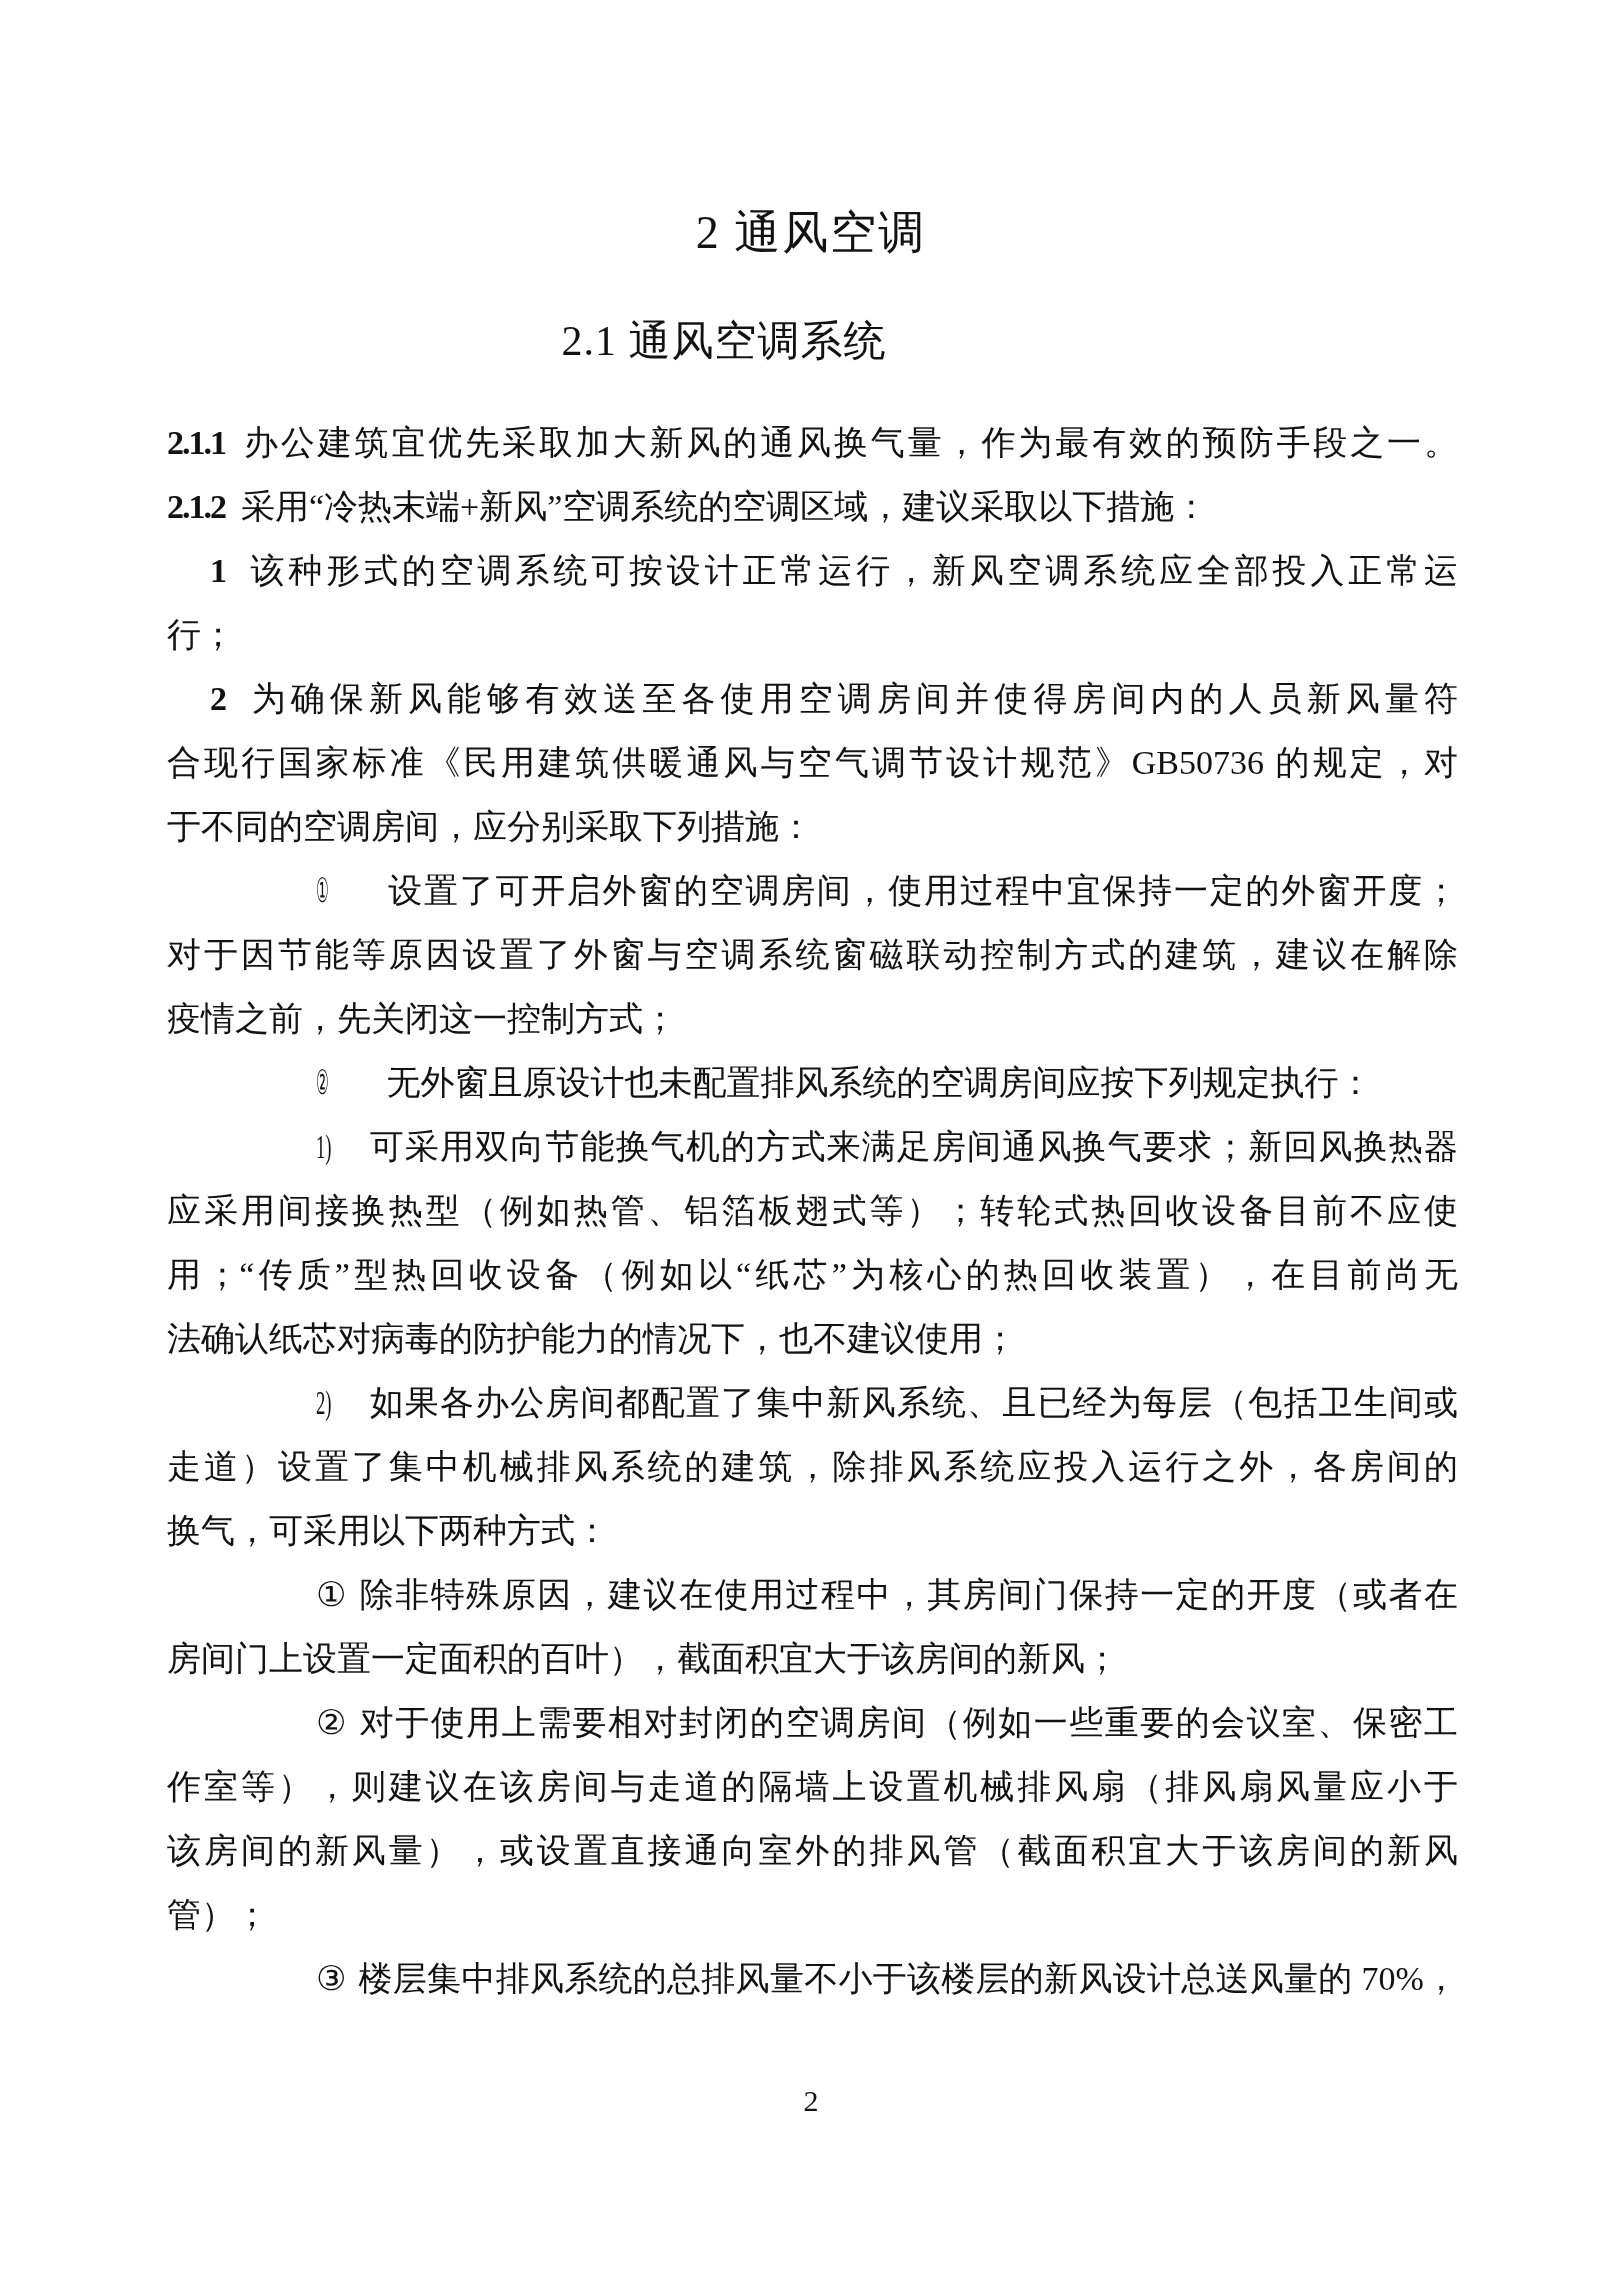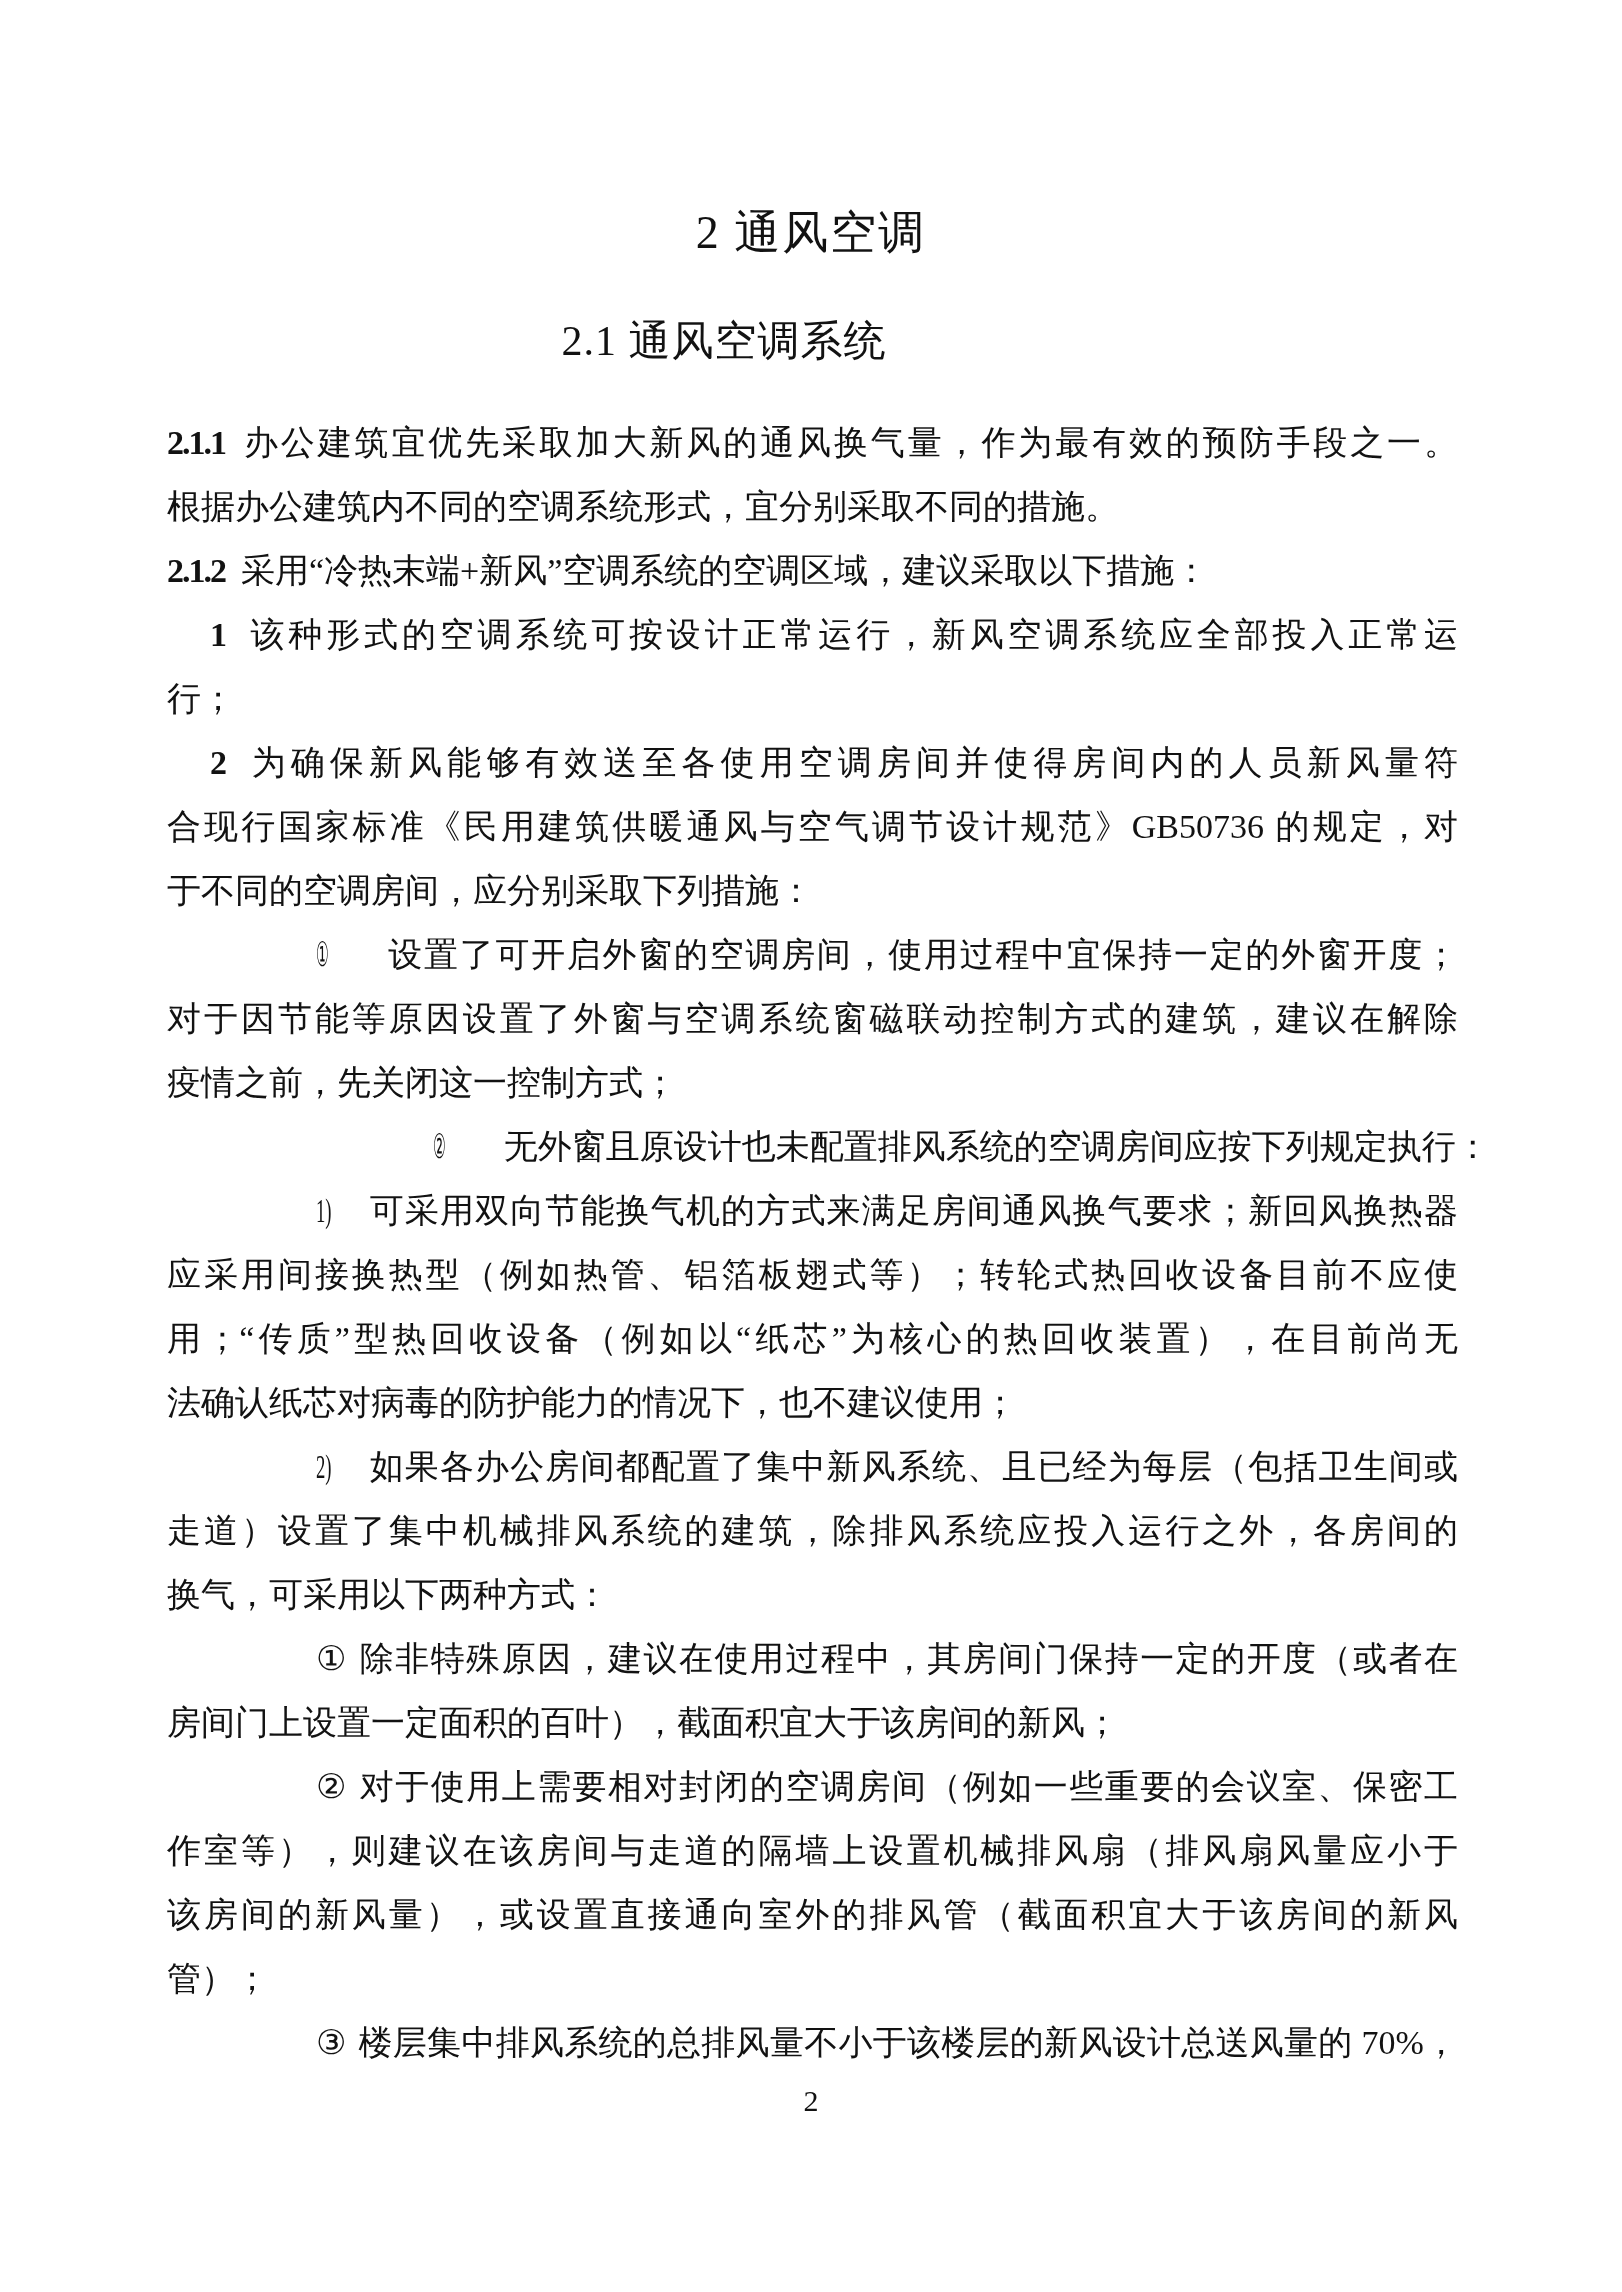--- a/index.html
+++ b/index.html
@@ -35,36 +35,35 @@
   .m-num{font-weight:bold;margin-right:19.6px;}
   
   .m-narrow{transform:scaleX(0.42);transform-origin:left center;width:19.6px;margin-right:51px;}
   
   .m-nnum{transform:scaleX(0.55);transform-origin:left center;width:23.5px;margin-right:29px;}
   
   .m-circ{margin-right:11.8px;}
   
   .ind-num{padding-left:43px;}
   .ind-num.full{width:1248px;}
-  .ind-list{padding-left:149px;text-align:center;}
+  .ind-list{padding-left:149px;}
   .ind-list.full{width:1142px;}
   .page-number{
     position:absolute;top:2084px;left:0;width:1622px;
     text-align:center;font-size:30px;
   }
 </style>
 </head>
 <body>
 
 <div class="page">
   <div class="doc-title">2 通风空调</div>
   <div class="doc-subtitle">2.1 通风空调系统</div>
   <div class="body-text">
       <div class="line  full"><span class="marker m-sec">2.1.1</span><span>办公建筑宜优先采取加大新风的通风换气量，作为最有效的预防手段之一。</span></div>
-      <div class="line "><span>根据办公建筑内不同的空调系统形式，宜分别采取不同的措施。</span></div>
       <div class="line "><span class="marker m-sec">2.1.2</span><span>采用“冷热末端+新风”空调系统的空调区域，建议采取以下措施：</span></div>
       <div class="line ind-num full"><span class="marker m-num">1</span><span>该种形式的空调系统可按设计正常运行，新风空调系统应全部投入正常运</span></div>
       <div class="line "><span>行；</span></div>
       <div class="line ind-num full"><span class="marker m-num">2</span><span>为确保新风能够有效送至各使用空调房间并使得房间内的人员新风量符</span></div>
       <div class="line  full"><span>合现行国家标准《民用建筑供暖通风与空气调节设计规范》GB50736 的规定，对</span></div>
       <div class="line "><span>于不同的空调房间，应分别采取下列措施：</span></div>
       <div class="line ind-list full"><span class="marker m-narrow">①</span><span>设置了可开启外窗的空调房间，使用过程中宜保持一定的外窗开度；</span></div>
       <div class="line  full"><span>对于因节能等原因设置了外窗与空调系统窗磁联动控制方式的建筑，建议在解除</span></div>
       <div class="line "><span>疫情之前，先关闭这一控制方式；</span></div>
       <div class="line ind-list"><span class="marker m-narrow">②</span><span>无外窗且原设计也未配置排风系统的空调房间应按下列规定执行：</span></div>

